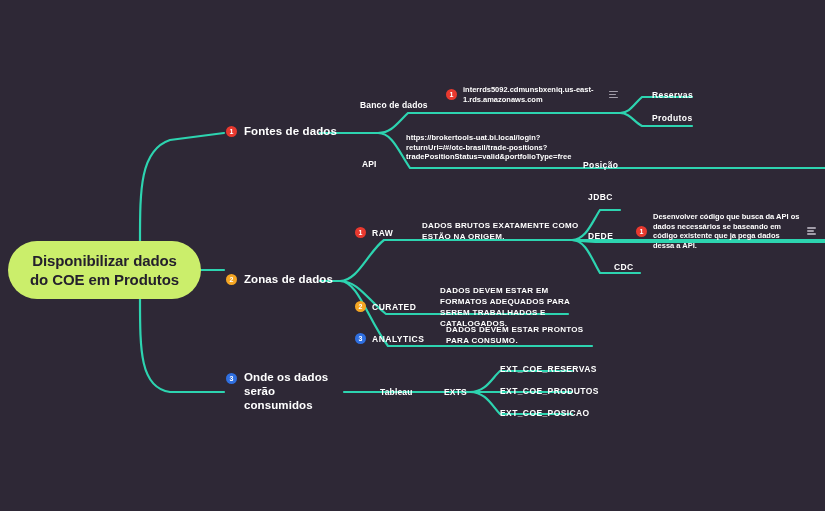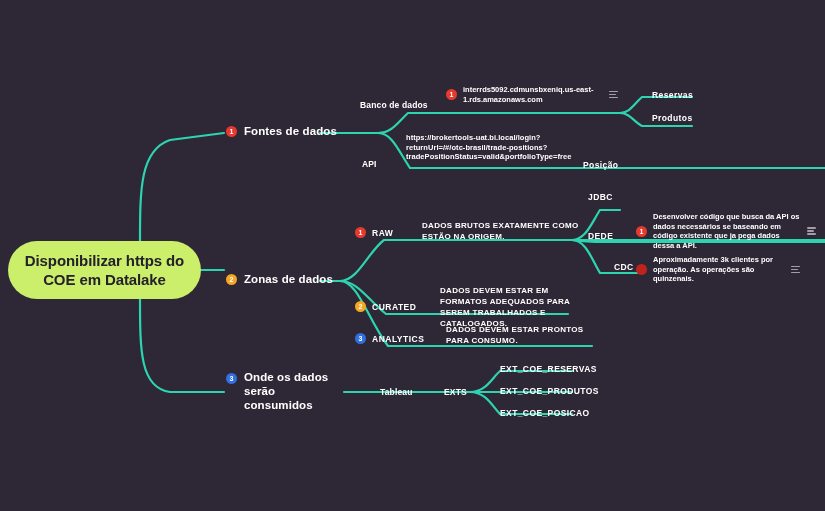--- a/index.html
+++ b/index.html
@@ -210,21 +210,21 @@
 
       <path d="M344 392 L470 392"></path>
 
       <path d="M470 392 C486 392 492 378 500 371 L572 371"></path>
       <path d="M470 392 C486 392 492 392 500 392 L572 392"></path>
       <path d="M470 392 C486 392 492 406 500 414 L572 414"></path>
     </g>
   </svg>
 
   <div class="root-node">
-    <div class="root-text">Disponibilizar https do COE em Datalake</div>
+    <div class="root-text">Disponibilizar dados do COE em Produtos</div>
   </div>
 
   <div class="node l1" style="left:226px; top:125px;">
     <span class="badge badge-red">1</span>
     <span class="l1-text">Fontes de dados</span>
   </div>
 
   <div class="node mini" style="left:360px; top:100px;">Banco de dados</div>
 
   <div class="node note" style="left:446px; top:85px; width:180px;">
@@ -264,29 +264,20 @@
   <div class="node note" style="left:636px; top:212px; width:189px;">
     <span class="badge badge-red">1</span>
     <span class="note-text" style="width:148px;">Desenvolver código que busca da API os dados necessários se baseando em código existente que ja pega dados dessa a API.</span>
     <span class="note-icon">
         <i></i>
         <i></i>
         <i></i>
       </span>
   </div>
 
-  <div class="node note" style="left:636px; top:255px; width:189px;">
-    <span class="badge badge-dark"></span>
-    <span class="note-text" style="width:132px;">Aproximadamente 3k clientes por operação. As operações são quinzenais.</span>
-    <span class="note-icon">
-        <i></i>
-        <i></i>
-        <i></i>
-      </span>
-  </div>
 
   <div class="node zone" style="left:355px; top:301px;">
     <span class="badge badge-orange">2</span>
     <span class="zone-text">CURATED</span>
   </div>
   <div class="node desc" style="left:440px; top:285px; width:142px;">DADOS DEVEM ESTAR EM FORMATOS ADEQUADOS PARA SEREM TRABALHADOS E CATALOGADOS.</div>
 
   <div class="node zone" style="left:355px; top:333px;">
     <span class="badge badge-blue">3</span>
     <span class="zone-text">ANALYTICS</span>

